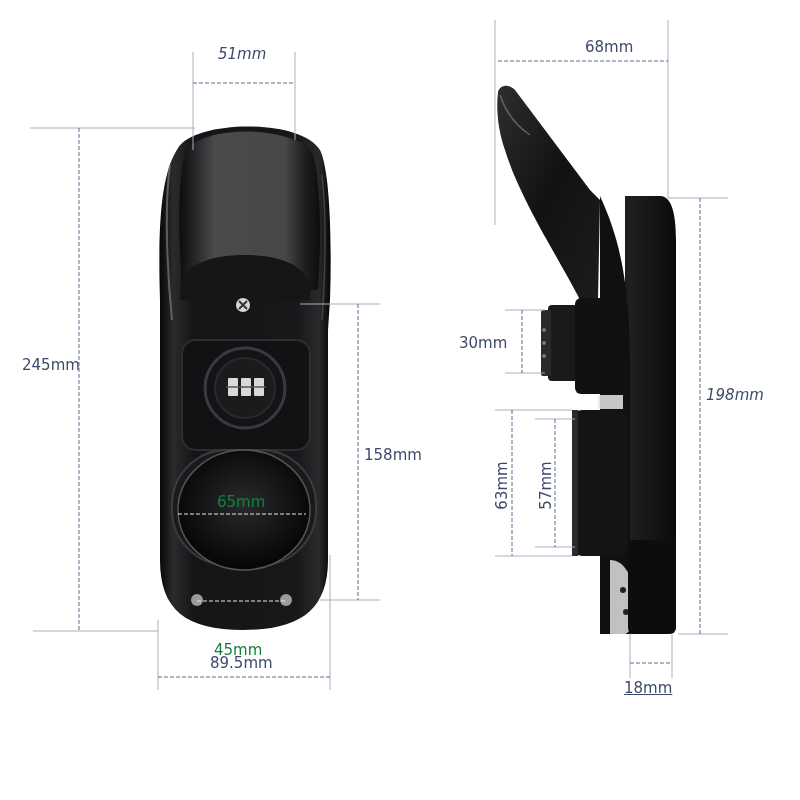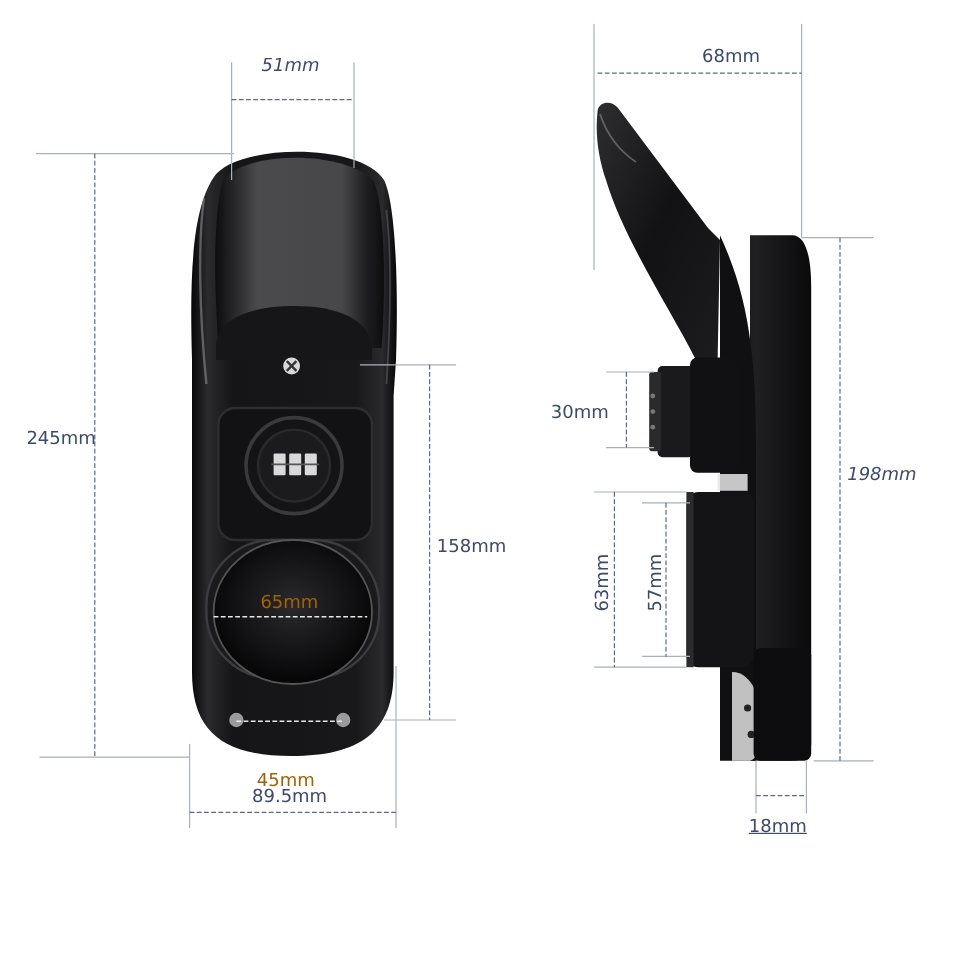--- a/index.html
+++ b/index.html
@@ -11,21 +11,21 @@
       font-family: "DejaVu Sans", sans-serif;
     }
     svg { position: absolute; left: 0; top: 0; }
     .dim-label {
       position: absolute;
       font-size: 15px;
       color: #3e4a6b;
       white-space: nowrap;
       line-height: 1;
     }
-    .dim-label.light { color: #a16207; text-align: right; }
+    .dim-label.light { color: #15803d; text-align: right; }
     .dim-label.vertical {
       transform: rotate(-90deg);
       transform-origin: center center;
     }
   </style>
 </head>
 <body>
 
 <div id="canvas">
 

